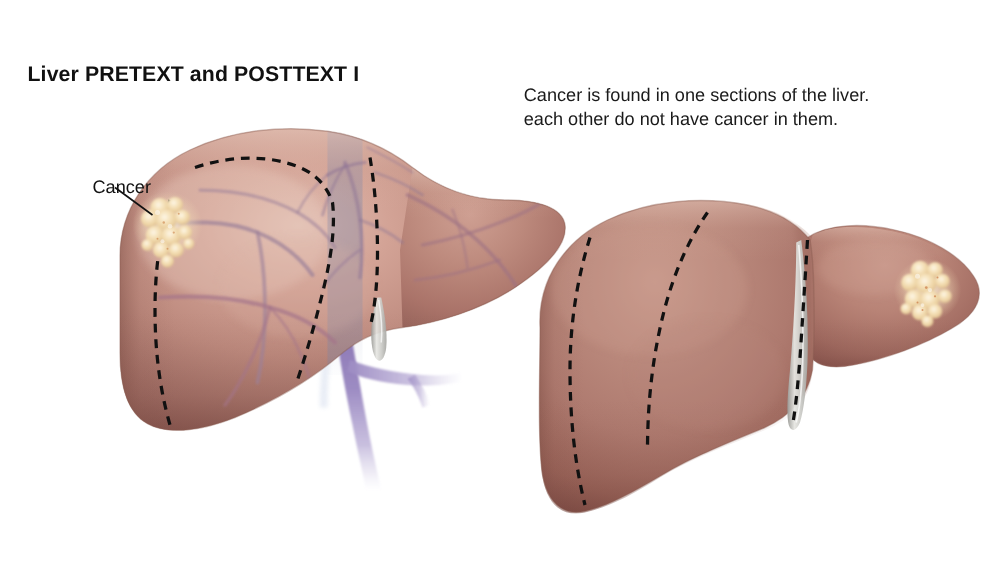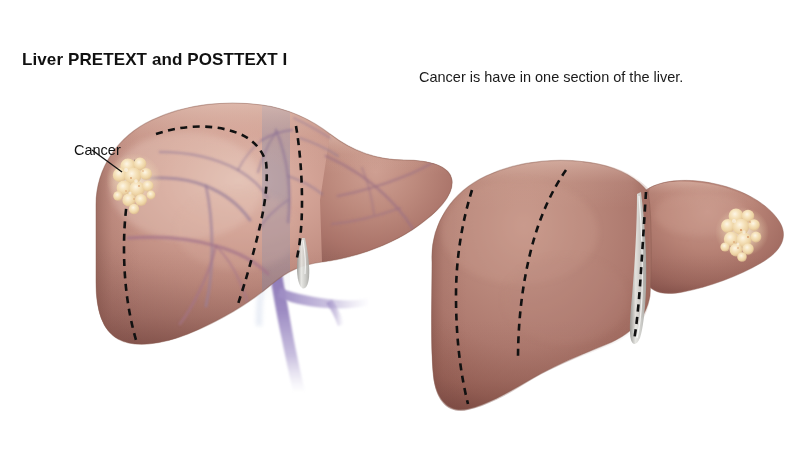--- a/index.html
+++ b/index.html
@@ -482,18 +482,19 @@
           <circle cx="744" cy="232" r="1.7"></circle>
           <circle cx="738" cy="244" r="1.5"></circle>
         </g>
       </g>
     </g>
   </svg>
 
   <div class="title-text">Liver PRETEXT and POSTTEXT I</div>
 
   <div class="caption-text">
-    <span class="cap-line">Cancer is have in one section of the liver.</span>
+    <span class="cap-line">Cancer is found in one sections of the liver.</span>
+    <span class="cap-line">each other do not have cancer in them.</span>
   </div>
 
   <div class="label-cancer">Cancer</div>
 
 </div>
 
 </body></html>

